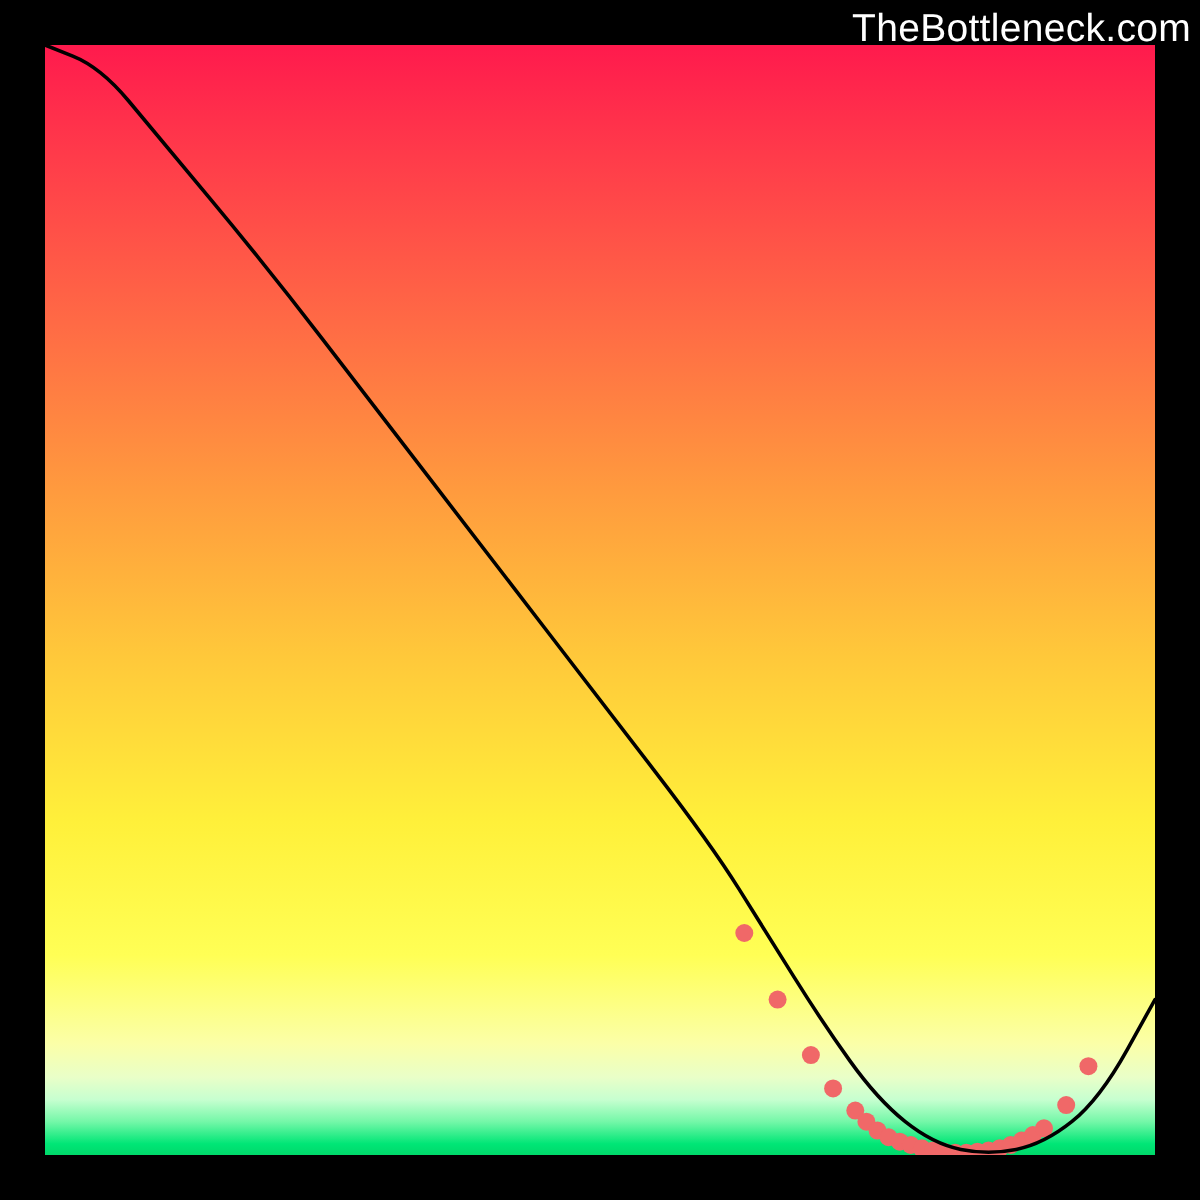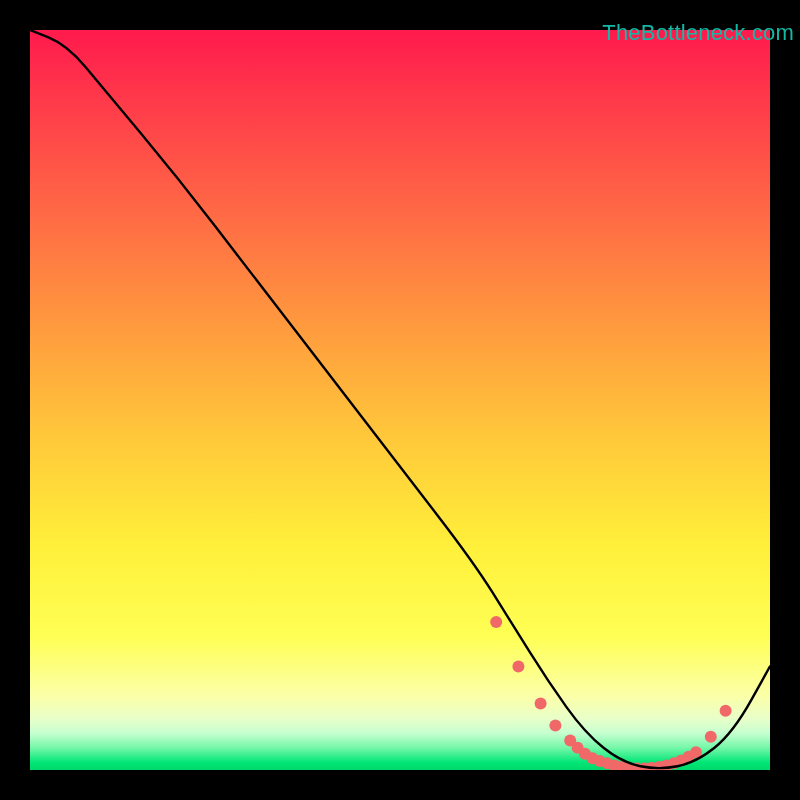--- a/index.html
+++ b/index.html
@@ -37,25 +37,25 @@
       #fbffa8 90%,
       #e9ffc8 93%,
       #c7ffd0 95%,
       #74f7a8 97%,
       #00e676 99%,
       #00d86a 100%
     );
   }
   .watermark {
     position: absolute;
-    top: 20px;
+    top: 3px;
     right: 6px;
-    font-size: 22px;
+    font-size: 26px;
     font-weight: 500;
-    color: #14b8a6;
+    color: #ffffff;
     letter-spacing: 0.2px;
     z-index: 5;
   }
   svg.curve {
     position: absolute;
     left: 0;
     top: 0;
     width: 740px;
     height: 740px;
     z-index: 3;

